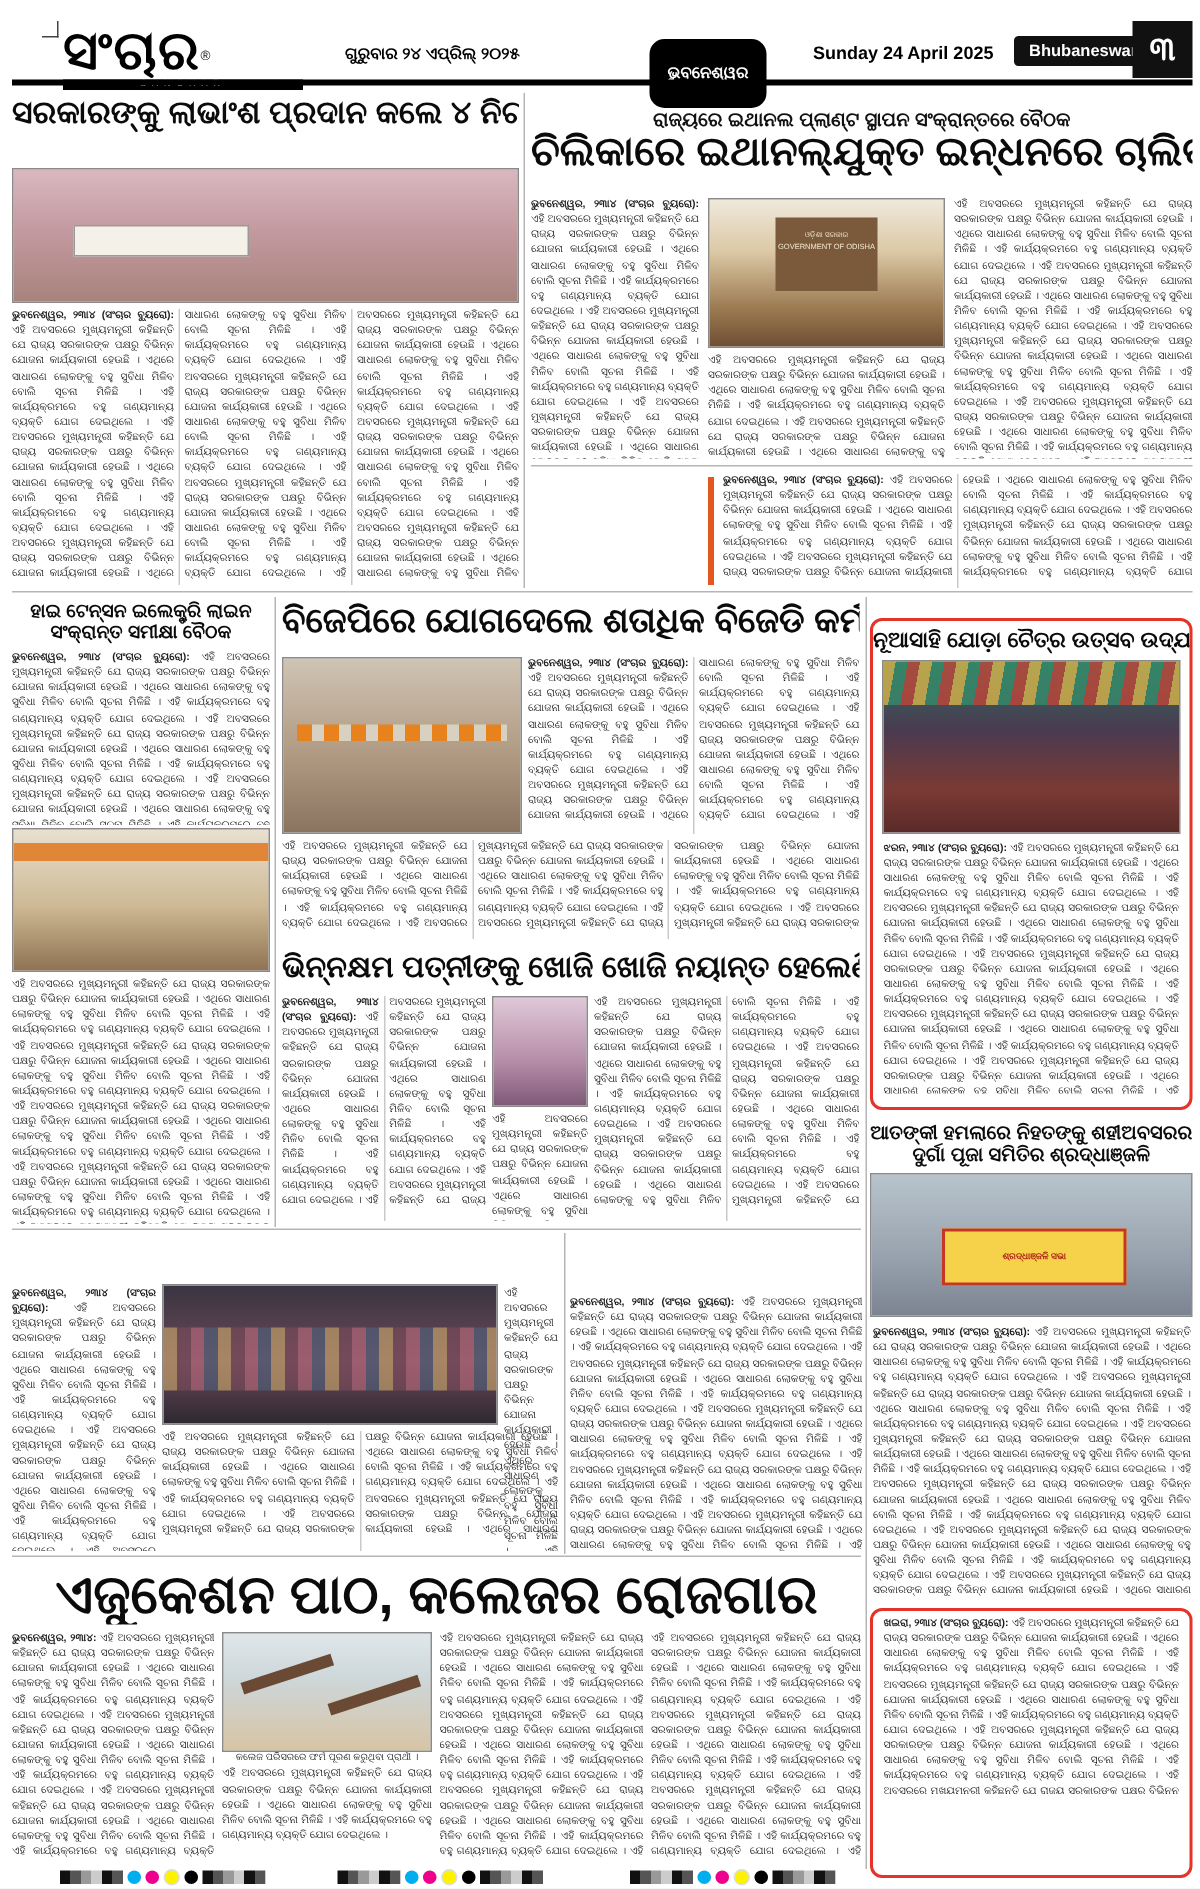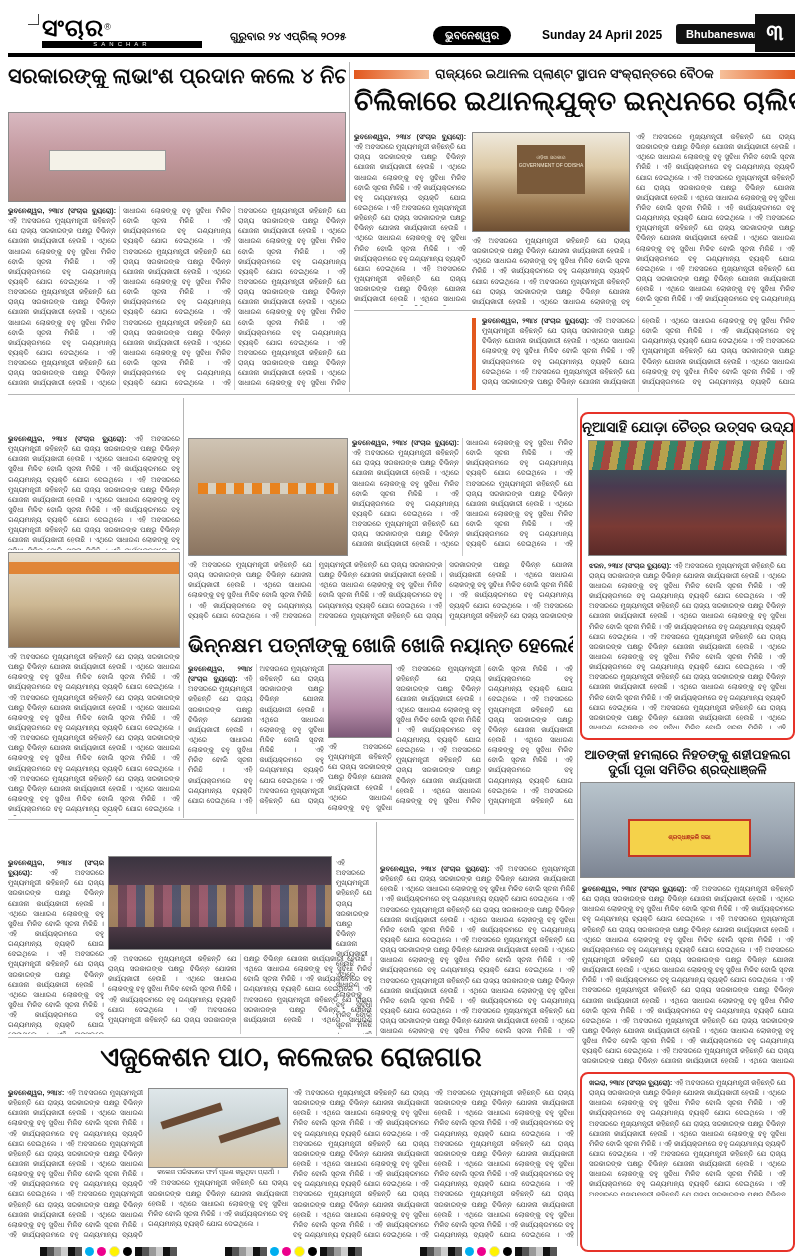--- a/index.html
+++ b/index.html
@@ -1,38 +1,38 @@
 <!DOCTYPE html>
 <html><head>
 <meta charset="utf-8">
 <style>
   html,body{margin:0;padding:0;background:#f2f2f2;}
   #page{position:relative;width:800px;height:1259px;background:#ffffff;margin:0 auto;
         font-family:"Liberation Sans","DejaVu Sans",sans-serif;color:#111;overflow:hidden;}
   .abs{position:absolute;}
   
-  .logo{font-size:24px;font-weight:bold;letter-spacing:1px;color:#000;line-height:1;}
+  .logo{font-size:36px;font-weight:bold;letter-spacing:1px;color:#000;line-height:1;}
   .logo-bar{background:#000;color:#fff;font-size:6px;letter-spacing:4px;text-align:center;height:7px;line-height:7px;}
   .odate{font-size:11px;font-weight:bold;color:#000;}
-  .pill{background:#000;color:#fff;font-size:11px;font-weight:bold;border-radius:10px;padding:3px 12px;}
+  .pill{background:#000;color:#fff;font-size:11px;font-weight:bold;border-radius:10px;padding:17px 12px;}
   .endate{font-size:12px;font-weight:bold;color:#000;}
   .citybox{background:#111;color:#fff;font-size:11px;font-weight:bold;padding:4px 10px;border-radius:3px 0 0 3px;}
   .pgno{background:#111;color:#fff;font-size:22px;font-weight:bold;width:40px;height:38px;display:flex;align-items:center;justify-content:center;}
   .mast-rule{background:#000;height:4px;}
   .cropmark{width:10px;height:10px;}
   .cm-tl{border-right:1.5px solid #444;border-bottom:1.5px solid #444;}
   .cm-tr{border-left:1.5px solid #444;border-bottom:1.5px solid #444;}
   
   .hrule{background:#b5b5b5;height:1px;}
   .vrule{background:#b5b5b5;width:1px;}
   
   .hl{font-weight:bold;color:#0b0b0b;text-align:center;line-height:1.15;white-space:nowrap;overflow:hidden;}
   .hl-wrap{white-space:normal;}
   
-  .kicker{display:flex;align-items:center;gap:6px;}
+  .kicker{display:flex;align-items:center;gap:6px;flex-direction:column;}
   .kbar-l{flex:1;height:9px;background:linear-gradient(90deg,#e2581e,#f6c09a);}
   .kbar-r{flex:1;height:9px;background:linear-gradient(270deg,#e2581e,#f6c09a);}
   .ktext{font-size:13px;font-weight:bold;white-space:nowrap;}
   
   .bt{font-size:7px;line-height:1.45;text-align:justify;color:#1c1c1c;overflow:hidden;word-break:break-word;}
   .by{font-weight:bold;}
   .c2{column-count:2;column-gap:7px;column-rule:1px solid #c9c9c9;}
   .c3{column-count:3;column-gap:7px;column-rule:1px solid #c9c9c9;}
   
   .photo{border:1px solid #8a8a8a;box-sizing:border-box;overflow:hidden;}
@@ -121,32 +121,37 @@
   </div>
 
   <div class="abs hrule" style="left:354px;top:310px;width:441px;"></div>
   <div class="abs redbar" style="left:472px;top:318px;height:72px;"></div>
   <div class="abs bt c2" style="left:482px;top:316px;width:313px;height:76px;">
     <span class="by">ଭୁବନେଶ୍ୱର, ୨୩ା୪ (ସଂଚାର ବ୍ୟୁରୋ): </span><span>ଏହି ଅବସରରେ ମୁଖ୍ୟମନ୍ତ୍ରୀ କହିଛନ୍ତି ଯେ ରାଜ୍ୟ ସରକାରଙ୍କ ପକ୍ଷରୁ ବିଭିନ୍ନ ଯୋଜନା କାର୍ଯ୍ୟକାରୀ ହେଉଛି । ଏଥିରେ ସାଧାରଣ ଲୋକଙ୍କୁ ବହୁ ସୁବିଧା ମିଳିବ ବୋଲି ସୂଚନା ମିଳିଛି । ଏହି କାର୍ଯ୍ୟକ୍ରମରେ ବହୁ ଗଣ୍ୟମାନ୍ୟ ବ୍ୟକ୍ତି ଯୋଗ ଦେଇଥିଲେ । ଏହି ଅବସରରେ ମୁଖ୍ୟମନ୍ତ୍ରୀ କହିଛନ୍ତି ଯେ ରାଜ୍ୟ ସରକାରଙ୍କ ପକ୍ଷରୁ ବିଭିନ୍ନ ଯୋଜନା କାର୍ଯ୍ୟକାରୀ ହେଉଛି । ଏଥିରେ ସାଧାରଣ ଲୋକଙ୍କୁ ବହୁ ସୁବିଧା ମିଳିବ ବୋଲି ସୂଚନା ମିଳିଛି । ଏହି କାର୍ଯ୍ୟକ୍ରମରେ ବହୁ ଗଣ୍ୟମାନ୍ୟ ବ୍ୟକ୍ତି ଯୋଗ ଦେଇଥିଲେ । ଏହି ଅବସରରେ ମୁଖ୍ୟମନ୍ତ୍ରୀ କହିଛନ୍ତି ଯେ ରାଜ୍ୟ ସରକାରଙ୍କ ପକ୍ଷରୁ ବିଭିନ୍ନ ଯୋଜନା କାର୍ଯ୍ୟକାରୀ ହେଉଛି । ଏଥିରେ ସାଧାରଣ ଲୋକଙ୍କୁ ବହୁ ସୁବିଧା ମିଳିବ ବୋଲି ସୂଚନା ମିଳିଛି । ଏହି କାର୍ଯ୍ୟକ୍ରମରେ ବହୁ ଗଣ୍ୟମାନ୍ୟ ବ୍ୟକ୍ତି ଯୋଗ ଦେଇଥିଲେ । ଏହି ଅବସରରେ ମୁଖ୍ୟମନ୍ତ୍ରୀ କହିଛନ୍ତି ଯେ ରାଜ୍ୟ ସରକାରଙ୍କ ପକ୍ଷରୁ ବିଭିନ୍ନ ଯୋଜନା କାର୍ଯ୍ୟକାରୀ ହେଉଛି । ଏଥିରେ ସାଧାରଣ ଲୋକଙ୍କୁ ବହୁ ସୁବିଧା ମିଳିବ ବୋଲି ସୂଚନା ମିଳିଛି । ଏହି କାର୍ଯ୍ୟକ୍ରମରେ ବହୁ ଗଣ୍ୟମାନ୍ୟ ବ୍ୟକ୍ତି ଯୋଗ ଦେଇଥିଲେ । </span>
   </div>
 
   <div class="abs hrule" style="left:8px;top:394px;width:787px;"></div>
 
+  <div class="abs hl hl-wrap" style="left:8px;top:400px;width:172px;font-size:12.5px;white-space:normal;">
+    <div>ହାଇ ଟେନ୍‌ସନ ଇଲେକ୍ଟ୍ରି ଲାଇନ</div>
+    <div>ସଂକ୍ରାନ୍ତ ସମୀକ୍ଷା ବୈଠକ</div>
+  </div>
   <div class="abs bt" style="left:8px;top:434px;width:172px;height:116px;">
     <span class="by">ଭୁବନେଶ୍ୱର, ୨୩ା୪ (ସଂଚାର ବ୍ୟୁରୋ): </span><span>ଏହି ଅବସରରେ ମୁଖ୍ୟମନ୍ତ୍ରୀ କହିଛନ୍ତି ଯେ ରାଜ୍ୟ ସରକାରଙ୍କ ପକ୍ଷରୁ ବିଭିନ୍ନ ଯୋଜନା କାର୍ଯ୍ୟକାରୀ ହେଉଛି । ଏଥିରେ ସାଧାରଣ ଲୋକଙ୍କୁ ବହୁ ସୁବିଧା ମିଳିବ ବୋଲି ସୂଚନା ମିଳିଛି । ଏହି କାର୍ଯ୍ୟକ୍ରମରେ ବହୁ ଗଣ୍ୟମାନ୍ୟ ବ୍ୟକ୍ତି ଯୋଗ ଦେଇଥିଲେ । ଏହି ଅବସରରେ ମୁଖ୍ୟମନ୍ତ୍ରୀ କହିଛନ୍ତି ଯେ ରାଜ୍ୟ ସରକାରଙ୍କ ପକ୍ଷରୁ ବିଭିନ୍ନ ଯୋଜନା କାର୍ଯ୍ୟକାରୀ ହେଉଛି । ଏଥିରେ ସାଧାରଣ ଲୋକଙ୍କୁ ବହୁ ସୁବିଧା ମିଳିବ ବୋଲି ସୂଚନା ମିଳିଛି । ଏହି କାର୍ଯ୍ୟକ୍ରମରେ ବହୁ ଗଣ୍ୟମାନ୍ୟ ବ୍ୟକ୍ତି ଯୋଗ ଦେଇଥିଲେ । ଏହି ଅବସରରେ ମୁଖ୍ୟମନ୍ତ୍ରୀ କହିଛନ୍ତି ଯେ ରାଜ୍ୟ ସରକାରଙ୍କ ପକ୍ଷରୁ ବିଭିନ୍ନ ଯୋଜନା କାର୍ଯ୍ୟକାରୀ ହେଉଛି । ଏଥିରେ ସାଧାରଣ ଲୋକଙ୍କୁ ବହୁ ସୁବିଧା ମିଳିବ ବୋଲି ସୂଚନା ମିଳିଛି । ଏହି କାର୍ଯ୍ୟକ୍ରମରେ ବହୁ ଗଣ୍ୟମାନ୍ୟ ବ୍ୟକ୍ତି ଯୋଗ ଦେଇଥିଲେ । </span>
   </div>
   <div class="abs photo ph-review" style="left:8px;top:552px;width:172px;height:96px;">
     <div class="band-orange"></div>
   </div>
   <div class="abs bt" style="left:8px;top:652px;width:172px;height:164px;">
     <span>ଏହି ଅବସରରେ ମୁଖ୍ୟମନ୍ତ୍ରୀ କହିଛନ୍ତି ଯେ ରାଜ୍ୟ ସରକାରଙ୍କ ପକ୍ଷରୁ ବିଭିନ୍ନ ଯୋଜନା କାର୍ଯ୍ୟକାରୀ ହେଉଛି । ଏଥିରେ ସାଧାରଣ ଲୋକଙ୍କୁ ବହୁ ସୁବିଧା ମିଳିବ ବୋଲି ସୂଚନା ମିଳିଛି । ଏହି କାର୍ଯ୍ୟକ୍ରମରେ ବହୁ ଗଣ୍ୟମାନ୍ୟ ବ୍ୟକ୍ତି ଯୋଗ ଦେଇଥିଲେ । ଏହି ଅବସରରେ ମୁଖ୍ୟମନ୍ତ୍ରୀ କହିଛନ୍ତି ଯେ ରାଜ୍ୟ ସରକାରଙ୍କ ପକ୍ଷରୁ ବିଭିନ୍ନ ଯୋଜନା କାର୍ଯ୍ୟକାରୀ ହେଉଛି । ଏଥିରେ ସାଧାରଣ ଲୋକଙ୍କୁ ବହୁ ସୁବିଧା ମିଳିବ ବୋଲି ସୂଚନା ମିଳିଛି । ଏହି କାର୍ଯ୍ୟକ୍ରମରେ ବହୁ ଗଣ୍ୟମାନ୍ୟ ବ୍ୟକ୍ତି ଯୋଗ ଦେଇଥିଲେ । ଏହି ଅବସରରେ ମୁଖ୍ୟମନ୍ତ୍ରୀ କହିଛନ୍ତି ଯେ ରାଜ୍ୟ ସରକାରଙ୍କ ପକ୍ଷରୁ ବିଭିନ୍ନ ଯୋଜନା କାର୍ଯ୍ୟକାରୀ ହେଉଛି । ଏଥିରେ ସାଧାରଣ ଲୋକଙ୍କୁ ବହୁ ସୁବିଧା ମିଳିବ ବୋଲି ସୂଚନା ମିଳିଛି । ଏହି କାର୍ଯ୍ୟକ୍ରମରେ ବହୁ ଗଣ୍ୟମାନ୍ୟ ବ୍ୟକ୍ତି ଯୋଗ ଦେଇଥିଲେ । ଏହି ଅବସରରେ ମୁଖ୍ୟମନ୍ତ୍ରୀ କହିଛନ୍ତି ଯେ ରାଜ୍ୟ ସରକାରଙ୍କ ପକ୍ଷରୁ ବିଭିନ୍ନ ଯୋଜନା କାର୍ଯ୍ୟକାରୀ ହେଉଛି । ଏଥିରେ ସାଧାରଣ ଲୋକଙ୍କୁ ବହୁ ସୁବିଧା ମିଳିବ ବୋଲି ସୂଚନା ମିଳିଛି । ଏହି କାର୍ଯ୍ୟକ୍ରମରେ ବହୁ ଗଣ୍ୟମାନ୍ୟ ବ୍ୟକ୍ତି ଯୋଗ ଦେଇଥିଲେ । ଏହି ଅବସରରେ ମୁଖ୍ୟମନ୍ତ୍ରୀ କହିଛନ୍ତି ଯେ ରାଜ୍ୟ ସରକାରଙ୍କ ପକ୍ଷରୁ ବିଭିନ୍ନ ଯୋଜନା କାର୍ଯ୍ୟକାରୀ ହେଉଛି । ଏଥିରେ ସାଧାରଣ ଲୋକଙ୍କୁ ବହୁ ସୁବିଧା ମିଳିବ ବୋଲି ସୂଚନା ମିଳିଛି । ଏହି କାର୍ଯ୍ୟକ୍ରମରେ ବହୁ ଗଣ୍ୟମାନ୍ୟ ବ୍ୟକ୍ତି ଯୋଗ ଦେଇଥିଲେ । </span>
   </div>
 
   <div class="abs vrule" style="left:183px;top:398px;height:420px;"></div>
 
+  <div class="abs hl" style="left:188px;top:400px;width:385px;font-size:23px;">ବିଜେପିରେ ଯୋଗଦେଲେ ଶତାଧିକ ବିଜେଡି କର୍ମୀ</div>
   <div class="abs photo ph-bjp" style="left:188px;top:438px;width:160px;height:118px;">
     <div class="garland"></div>
   </div>
   <div class="abs bt c2" style="left:352px;top:438px;width:221px;height:118px;">
     <span class="by">ଭୁବନେଶ୍ୱର, ୨୩ା୪ (ସଂଚାର ବ୍ୟୁରୋ): </span><span>ଏହି ଅବସରରେ ମୁଖ୍ୟମନ୍ତ୍ରୀ କହିଛନ୍ତି ଯେ ରାଜ୍ୟ ସରକାରଙ୍କ ପକ୍ଷରୁ ବିଭିନ୍ନ ଯୋଜନା କାର୍ଯ୍ୟକାରୀ ହେଉଛି । ଏଥିରେ ସାଧାରଣ ଲୋକଙ୍କୁ ବହୁ ସୁବିଧା ମିଳିବ ବୋଲି ସୂଚନା ମିଳିଛି । ଏହି କାର୍ଯ୍ୟକ୍ରମରେ ବହୁ ଗଣ୍ୟମାନ୍ୟ ବ୍ୟକ୍ତି ଯୋଗ ଦେଇଥିଲେ । ଏହି ଅବସରରେ ମୁଖ୍ୟମନ୍ତ୍ରୀ କହିଛନ୍ତି ଯେ ରାଜ୍ୟ ସରକାରଙ୍କ ପକ୍ଷରୁ ବିଭିନ୍ନ ଯୋଜନା କାର୍ଯ୍ୟକାରୀ ହେଉଛି । ଏଥିରେ ସାଧାରଣ ଲୋକଙ୍କୁ ବହୁ ସୁବିଧା ମିଳିବ ବୋଲି ସୂଚନା ମିଳିଛି । ଏହି କାର୍ଯ୍ୟକ୍ରମରେ ବହୁ ଗଣ୍ୟମାନ୍ୟ ବ୍ୟକ୍ତି ଯୋଗ ଦେଇଥିଲେ । ଏହି ଅବସରରେ ମୁଖ୍ୟମନ୍ତ୍ରୀ କହିଛନ୍ତି ଯେ ରାଜ୍ୟ ସରକାରଙ୍କ ପକ୍ଷରୁ ବିଭିନ୍ନ ଯୋଜନା କାର୍ଯ୍ୟକାରୀ ହେଉଛି । ଏଥିରେ ସାଧାରଣ ଲୋକଙ୍କୁ ବହୁ ସୁବିଧା ମିଳିବ ବୋଲି ସୂଚନା ମିଳିଛି । ଏହି କାର୍ଯ୍ୟକ୍ରମରେ ବହୁ ଗଣ୍ୟମାନ୍ୟ ବ୍ୟକ୍ତି ଯୋଗ ଦେଇଥିଲେ । ଏହି ଅବସରରେ ମୁଖ୍ୟମନ୍ତ୍ରୀ କହିଛନ୍ତି ଯେ ରାଜ୍ୟ ସରକାରଙ୍କ ପକ୍ଷରୁ ବିଭିନ୍ନ ଯୋଜନା କାର୍ଯ୍ୟକାରୀ ହେଉଛି । ଏଥିରେ ସାଧାରଣ ଲୋକଙ୍କୁ ବହୁ ସୁବିଧା ମିଳିବ ବୋଲି ସୂଚନା ମିଳିଛି । ଏହି କାର୍ଯ୍ୟକ୍ରମରେ ବହୁ ଗଣ୍ୟମାନ୍ୟ ବ୍ୟକ୍ତି ଯୋଗ ଦେଇଥିଲେ । </span>
   </div>
   <div class="abs bt c3" style="left:188px;top:560px;width:385px;height:66px;">
     <span>ଏହି ଅବସରରେ ମୁଖ୍ୟମନ୍ତ୍ରୀ କହିଛନ୍ତି ଯେ ରାଜ୍ୟ ସରକାରଙ୍କ ପକ୍ଷରୁ ବିଭିନ୍ନ ଯୋଜନା କାର୍ଯ୍ୟକାରୀ ହେଉଛି । ଏଥିରେ ସାଧାରଣ ଲୋକଙ୍କୁ ବହୁ ସୁବିଧା ମିଳିବ ବୋଲି ସୂଚନା ମିଳିଛି । ଏହି କାର୍ଯ୍ୟକ୍ରମରେ ବହୁ ଗଣ୍ୟମାନ୍ୟ ବ୍ୟକ୍ତି ଯୋଗ ଦେଇଥିଲେ । ଏହି ଅବସରରେ ମୁଖ୍ୟମନ୍ତ୍ରୀ କହିଛନ୍ତି ଯେ ରାଜ୍ୟ ସରକାରଙ୍କ ପକ୍ଷରୁ ବିଭିନ୍ନ ଯୋଜନା କାର୍ଯ୍ୟକାରୀ ହେଉଛି । ଏଥିରେ ସାଧାରଣ ଲୋକଙ୍କୁ ବହୁ ସୁବିଧା ମିଳିବ ବୋଲି ସୂଚନା ମିଳିଛି । ଏହି କାର୍ଯ୍ୟକ୍ରମରେ ବହୁ ଗଣ୍ୟମାନ୍ୟ ବ୍ୟକ୍ତି ଯୋଗ ଦେଇଥିଲେ । ଏହି ଅବସରରେ ମୁଖ୍ୟମନ୍ତ୍ରୀ କହିଛନ୍ତି ଯେ ରାଜ୍ୟ ସରକାରଙ୍କ ପକ୍ଷରୁ ବିଭିନ୍ନ ଯୋଜନା କାର୍ଯ୍ୟକାରୀ ହେଉଛି । ଏଥିରେ ସାଧାରଣ ଲୋକଙ୍କୁ ବହୁ ସୁବିଧା ମିଳିବ ବୋଲି ସୂଚନା ମିଳିଛି । ଏହି କାର୍ଯ୍ୟକ୍ରମରେ ବହୁ ଗଣ୍ୟମାନ୍ୟ ବ୍ୟକ୍ତି ଯୋଗ ଦେଇଥିଲେ । ଏହି ଅବସରରେ ମୁଖ୍ୟମନ୍ତ୍ରୀ କହିଛନ୍ତି ଯେ ରାଜ୍ୟ ସରକାରଙ୍କ ପକ୍ଷରୁ ବିଭିନ୍ନ ଯୋଜନା କାର୍ଯ୍ୟକାରୀ ହେଉଛି । ଏଥିରେ ସାଧାରଣ ଲୋକଙ୍କୁ ବହୁ ସୁବିଧା ମିଳିବ ବୋଲି ସୂଚନା ମିଳିଛି । ଏହି କାର୍ଯ୍ୟକ୍ରମରେ ବହୁ ଗଣ୍ୟମାନ୍ୟ ବ୍ୟକ୍ତି ଯୋଗ ଦେଇଥିଲେ । </span>
   </div>
 
@@ -168,21 +173,21 @@
     <div class="hl" style="font-size:14.5px;margin-top:5px;">ନୂଆସାହି ଯୋଡ଼ା ଚୈତ୍ର ଉତ୍ସବ ଉଦ୍‌ଯାପିତ</div>
     <div class="photo ph-tent" style="margin:4px 6px 0 6px;height:116px;position:relative;">
       <div class="streamers"></div>
     </div>
     <div class="bt" style="margin:5px 7px 0 7px;height:168px;">
       <span class="by">ଝରନ, ୨୩ା୪ (ସଂଚାର ବ୍ୟୁରୋ): </span><span>ଏହି ଅବସରରେ ମୁଖ୍ୟମନ୍ତ୍ରୀ କହିଛନ୍ତି ଯେ ରାଜ୍ୟ ସରକାରଙ୍କ ପକ୍ଷରୁ ବିଭିନ୍ନ ଯୋଜନା କାର୍ଯ୍ୟକାରୀ ହେଉଛି । ଏଥିରେ ସାଧାରଣ ଲୋକଙ୍କୁ ବହୁ ସୁବିଧା ମିଳିବ ବୋଲି ସୂଚନା ମିଳିଛି । ଏହି କାର୍ଯ୍ୟକ୍ରମରେ ବହୁ ଗଣ୍ୟମାନ୍ୟ ବ୍ୟକ୍ତି ଯୋଗ ଦେଇଥିଲେ । ଏହି ଅବସରରେ ମୁଖ୍ୟମନ୍ତ୍ରୀ କହିଛନ୍ତି ଯେ ରାଜ୍ୟ ସରକାରଙ୍କ ପକ୍ଷରୁ ବିଭିନ୍ନ ଯୋଜନା କାର୍ଯ୍ୟକାରୀ ହେଉଛି । ଏଥିରେ ସାଧାରଣ ଲୋକଙ୍କୁ ବହୁ ସୁବିଧା ମିଳିବ ବୋଲି ସୂଚନା ମିଳିଛି । ଏହି କାର୍ଯ୍ୟକ୍ରମରେ ବହୁ ଗଣ୍ୟମାନ୍ୟ ବ୍ୟକ୍ତି ଯୋଗ ଦେଇଥିଲେ । ଏହି ଅବସରରେ ମୁଖ୍ୟମନ୍ତ୍ରୀ କହିଛନ୍ତି ଯେ ରାଜ୍ୟ ସରକାରଙ୍କ ପକ୍ଷରୁ ବିଭିନ୍ନ ଯୋଜନା କାର୍ଯ୍ୟକାରୀ ହେଉଛି । ଏଥିରେ ସାଧାରଣ ଲୋକଙ୍କୁ ବହୁ ସୁବିଧା ମିଳିବ ବୋଲି ସୂଚନା ମିଳିଛି । ଏହି କାର୍ଯ୍ୟକ୍ରମରେ ବହୁ ଗଣ୍ୟମାନ୍ୟ ବ୍ୟକ୍ତି ଯୋଗ ଦେଇଥିଲେ । ଏହି ଅବସରରେ ମୁଖ୍ୟମନ୍ତ୍ରୀ କହିଛନ୍ତି ଯେ ରାଜ୍ୟ ସରକାରଙ୍କ ପକ୍ଷରୁ ବିଭିନ୍ନ ଯୋଜନା କାର୍ଯ୍ୟକାରୀ ହେଉଛି । ଏଥିରେ ସାଧାରଣ ଲୋକଙ୍କୁ ବହୁ ସୁବିଧା ମିଳିବ ବୋଲି ସୂଚନା ମିଳିଛି । ଏହି କାର୍ଯ୍ୟକ୍ରମରେ ବହୁ ଗଣ୍ୟମାନ୍ୟ ବ୍ୟକ୍ତି ଯୋଗ ଦେଇଥିଲେ । ଏହି ଅବସରରେ ମୁଖ୍ୟମନ୍ତ୍ରୀ କହିଛନ୍ତି ଯେ ରାଜ୍ୟ ସରକାରଙ୍କ ପକ୍ଷରୁ ବିଭିନ୍ନ ଯୋଜନା କାର୍ଯ୍ୟକାରୀ ହେଉଛି । ଏଥିରେ ସାଧାରଣ ଲୋକଙ୍କୁ ବହୁ ସୁବିଧା ମିଳିବ ବୋଲି ସୂଚନା ମିଳିଛି । ଏହି କାର୍ଯ୍ୟକ୍ରମରେ ବହୁ ଗଣ୍ୟମାନ୍ୟ ବ୍ୟକ୍ତି ଯୋଗ ଦେଇଥିଲେ । </span>
     </div>
   </div>
 
   <div class="abs hl hl-wrap" style="left:580px;top:748px;width:215px;font-size:13px;white-space:normal;">
-    <div>ଆତଙ୍କୀ ହମଲାରେ ନିହତଙ୍କୁ ଶହୀପହଲଗ</div>
+    <div>ଆତଙ୍କୀ ହମଲାରେ ନିହତଙ୍କୁ ଶହୀଅବସରର</div>
     <div>ଦୁର୍ଗା ପୂଜା ସମିତିର ଶ୍ରଦ୍ଧାଞ୍ଜଳି</div>
   </div>
   <div class="abs photo ph-temple" style="left:580px;top:782px;width:215px;height:96px;">
     <div class="banner">ଶ୍ରଦ୍ଧାଞ୍ଜଳି ସଭା</div>
   </div>
   <div class="abs bt" style="left:582px;top:884px;width:212px;height:180px;">
     <span class="by">ଭୁବନେଶ୍ୱର, ୨୩ା୪ (ସଂଚାର ବ୍ୟୁରୋ): </span><span>ଏହି ଅବସରରେ ମୁଖ୍ୟମନ୍ତ୍ରୀ କହିଛନ୍ତି ଯେ ରାଜ୍ୟ ସରକାରଙ୍କ ପକ୍ଷରୁ ବିଭିନ୍ନ ଯୋଜନା କାର୍ଯ୍ୟକାରୀ ହେଉଛି । ଏଥିରେ ସାଧାରଣ ଲୋକଙ୍କୁ ବହୁ ସୁବିଧା ମିଳିବ ବୋଲି ସୂଚନା ମିଳିଛି । ଏହି କାର୍ଯ୍ୟକ୍ରମରେ ବହୁ ଗଣ୍ୟମାନ୍ୟ ବ୍ୟକ୍ତି ଯୋଗ ଦେଇଥିଲେ । ଏହି ଅବସରରେ ମୁଖ୍ୟମନ୍ତ୍ରୀ କହିଛନ୍ତି ଯେ ରାଜ୍ୟ ସରକାରଙ୍କ ପକ୍ଷରୁ ବିଭିନ୍ନ ଯୋଜନା କାର୍ଯ୍ୟକାରୀ ହେଉଛି । ଏଥିରେ ସାଧାରଣ ଲୋକଙ୍କୁ ବହୁ ସୁବିଧା ମିଳିବ ବୋଲି ସୂଚନା ମିଳିଛି । ଏହି କାର୍ଯ୍ୟକ୍ରମରେ ବହୁ ଗଣ୍ୟମାନ୍ୟ ବ୍ୟକ୍ତି ଯୋଗ ଦେଇଥିଲେ । ଏହି ଅବସରରେ ମୁଖ୍ୟମନ୍ତ୍ରୀ କହିଛନ୍ତି ଯେ ରାଜ୍ୟ ସରକାରଙ୍କ ପକ୍ଷରୁ ବିଭିନ୍ନ ଯୋଜନା କାର୍ଯ୍ୟକାରୀ ହେଉଛି । ଏଥିରେ ସାଧାରଣ ଲୋକଙ୍କୁ ବହୁ ସୁବିଧା ମିଳିବ ବୋଲି ସୂଚନା ମିଳିଛି । ଏହି କାର୍ଯ୍ୟକ୍ରମରେ ବହୁ ଗଣ୍ୟମାନ୍ୟ ବ୍ୟକ୍ତି ଯୋଗ ଦେଇଥିଲେ । ଏହି ଅବସରରେ ମୁଖ୍ୟମନ୍ତ୍ରୀ କହିଛନ୍ତି ଯେ ରାଜ୍ୟ ସରକାରଙ୍କ ପକ୍ଷରୁ ବିଭିନ୍ନ ଯୋଜନା କାର୍ଯ୍ୟକାରୀ ହେଉଛି । ଏଥିରେ ସାଧାରଣ ଲୋକଙ୍କୁ ବହୁ ସୁବିଧା ମିଳିବ ବୋଲି ସୂଚନା ମିଳିଛି । ଏହି କାର୍ଯ୍ୟକ୍ରମରେ ବହୁ ଗଣ୍ୟମାନ୍ୟ ବ୍ୟକ୍ତି ଯୋଗ ଦେଇଥିଲେ । ଏହି ଅବସରରେ ମୁଖ୍ୟମନ୍ତ୍ରୀ କହିଛନ୍ତି ଯେ ରାଜ୍ୟ ସରକାରଙ୍କ ପକ୍ଷରୁ ବିଭିନ୍ନ ଯୋଜନା କାର୍ଯ୍ୟକାରୀ ହେଉଛି । ଏଥିରେ ସାଧାରଣ ଲୋକଙ୍କୁ ବହୁ ସୁବିଧା ମିଳିବ ବୋଲି ସୂଚନା ମିଳିଛି । ଏହି କାର୍ଯ୍ୟକ୍ରମରେ ବହୁ ଗଣ୍ୟମାନ୍ୟ ବ୍ୟକ୍ତି ଯୋଗ ଦେଇଥିଲେ । ଏହି ଅବସରରେ ମୁଖ୍ୟମନ୍ତ୍ରୀ କହିଛନ୍ତି ଯେ ରାଜ୍ୟ ସରକାରଙ୍କ ପକ୍ଷରୁ ବିଭିନ୍ନ ଯୋଜନା କାର୍ଯ୍ୟକାରୀ ହେଉଛି । ଏଥିରେ ସାଧାରଣ ଲୋକଙ୍କୁ ବହୁ ସୁବିଧା ମିଳିବ ବୋଲି ସୂଚନା ମିଳିଛି । ଏହି କାର୍ଯ୍ୟକ୍ରମରେ ବହୁ ଗଣ୍ୟମାନ୍ୟ ବ୍ୟକ୍ତି ଯୋଗ ଦେଇଥିଲେ । </span>
   </div>
 
   <div class="abs hrule" style="left:8px;top:819px;width:566px;"></div>
@@ -201,21 +206,21 @@
   </div>
 
   <div class="abs vrule" style="left:376px;top:822px;height:214px;"></div>
 
   <div class="abs bt" style="left:380px;top:864px;width:195px;height:170px;">
     <span class="by">ଭୁବନେଶ୍ୱର, ୨୩ା୪ (ସଂଚାର ବ୍ୟୁରୋ): </span><span>ଏହି ଅବସରରେ ମୁଖ୍ୟମନ୍ତ୍ରୀ କହିଛନ୍ତି ଯେ ରାଜ୍ୟ ସରକାରଙ୍କ ପକ୍ଷରୁ ବିଭିନ୍ନ ଯୋଜନା କାର୍ଯ୍ୟକାରୀ ହେଉଛି । ଏଥିରେ ସାଧାରଣ ଲୋକଙ୍କୁ ବହୁ ସୁବିଧା ମିଳିବ ବୋଲି ସୂଚନା ମିଳିଛି । ଏହି କାର୍ଯ୍ୟକ୍ରମରେ ବହୁ ଗଣ୍ୟମାନ୍ୟ ବ୍ୟକ୍ତି ଯୋଗ ଦେଇଥିଲେ । ଏହି ଅବସରରେ ମୁଖ୍ୟମନ୍ତ୍ରୀ କହିଛନ୍ତି ଯେ ରାଜ୍ୟ ସରକାରଙ୍କ ପକ୍ଷରୁ ବିଭିନ୍ନ ଯୋଜନା କାର୍ଯ୍ୟକାରୀ ହେଉଛି । ଏଥିରେ ସାଧାରଣ ଲୋକଙ୍କୁ ବହୁ ସୁବିଧା ମିଳିବ ବୋଲି ସୂଚନା ମିଳିଛି । ଏହି କାର୍ଯ୍ୟକ୍ରମରେ ବହୁ ଗଣ୍ୟମାନ୍ୟ ବ୍ୟକ୍ତି ଯୋଗ ଦେଇଥିଲେ । ଏହି ଅବସରରେ ମୁଖ୍ୟମନ୍ତ୍ରୀ କହିଛନ୍ତି ଯେ ରାଜ୍ୟ ସରକାରଙ୍କ ପକ୍ଷରୁ ବିଭିନ୍ନ ଯୋଜନା କାର୍ଯ୍ୟକାରୀ ହେଉଛି । ଏଥିରେ ସାଧାରଣ ଲୋକଙ୍କୁ ବହୁ ସୁବିଧା ମିଳିବ ବୋଲି ସୂଚନା ମିଳିଛି । ଏହି କାର୍ଯ୍ୟକ୍ରମରେ ବହୁ ଗଣ୍ୟମାନ୍ୟ ବ୍ୟକ୍ତି ଯୋଗ ଦେଇଥିଲେ । ଏହି ଅବସରରେ ମୁଖ୍ୟମନ୍ତ୍ରୀ କହିଛନ୍ତି ଯେ ରାଜ୍ୟ ସରକାରଙ୍କ ପକ୍ଷରୁ ବିଭିନ୍ନ ଯୋଜନା କାର୍ଯ୍ୟକାରୀ ହେଉଛି । ଏଥିରେ ସାଧାରଣ ଲୋକଙ୍କୁ ବହୁ ସୁବିଧା ମିଳିବ ବୋଲି ସୂଚନା ମିଳିଛି । ଏହି କାର୍ଯ୍ୟକ୍ରମରେ ବହୁ ଗଣ୍ୟମାନ୍ୟ ବ୍ୟକ୍ତି ଯୋଗ ଦେଇଥିଲେ । ଏହି ଅବସରରେ ମୁଖ୍ୟମନ୍ତ୍ରୀ କହିଛନ୍ତି ଯେ ରାଜ୍ୟ ସରକାରଙ୍କ ପକ୍ଷରୁ ବିଭିନ୍ନ ଯୋଜନା କାର୍ଯ୍ୟକାରୀ ହେଉଛି । ଏଥିରେ ସାଧାରଣ ଲୋକଙ୍କୁ ବହୁ ସୁବିଧା ମିଳିବ ବୋଲି ସୂଚନା ମିଳିଛି । ଏହି କାର୍ଯ୍ୟକ୍ରମରେ ବହୁ ଗଣ୍ୟମାନ୍ୟ ବ୍ୟକ୍ତି ଯୋଗ ଦେଇଥିଲେ । </span>
   </div>
 
   <div class="abs hrule" style="left:8px;top:1037px;width:566px;"></div>
 
-  <div class="abs hl" style="left:8px;top:1042px;width:566px;font-size:27px;">ଏଜୁକେଶନ ପାଠ, କଲେଜର ରୋଜଗାର</div>
+  <div class="abs hl" style="left:8px;top:1042px;width:566px;font-size:36px;">ଏଜୁକେଶନ ପାଠ, କଲେଜର ରୋଜଗାର</div>
   <div class="abs bt" style="left:8px;top:1088px;width:135px;height:152px;">
     <span class="by">ଭୁବନେଶ୍ୱର, ୨୩ା୪: </span><span>ଏହି ଅବସରରେ ମୁଖ୍ୟମନ୍ତ୍ରୀ କହିଛନ୍ତି ଯେ ରାଜ୍ୟ ସରକାରଙ୍କ ପକ୍ଷରୁ ବିଭିନ୍ନ ଯୋଜନା କାର୍ଯ୍ୟକାରୀ ହେଉଛି । ଏଥିରେ ସାଧାରଣ ଲୋକଙ୍କୁ ବହୁ ସୁବିଧା ମିଳିବ ବୋଲି ସୂଚନା ମିଳିଛି । ଏହି କାର୍ଯ୍ୟକ୍ରମରେ ବହୁ ଗଣ୍ୟମାନ୍ୟ ବ୍ୟକ୍ତି ଯୋଗ ଦେଇଥିଲେ । ଏହି ଅବସରରେ ମୁଖ୍ୟମନ୍ତ୍ରୀ କହିଛନ୍ତି ଯେ ରାଜ୍ୟ ସରକାରଙ୍କ ପକ୍ଷରୁ ବିଭିନ୍ନ ଯୋଜନା କାର୍ଯ୍ୟକାରୀ ହେଉଛି । ଏଥିରେ ସାଧାରଣ ଲୋକଙ୍କୁ ବହୁ ସୁବିଧା ମିଳିବ ବୋଲି ସୂଚନା ମିଳିଛି । ଏହି କାର୍ଯ୍ୟକ୍ରମରେ ବହୁ ଗଣ୍ୟମାନ୍ୟ ବ୍ୟକ୍ତି ଯୋଗ ଦେଇଥିଲେ । ଏହି ଅବସରରେ ମୁଖ୍ୟମନ୍ତ୍ରୀ କହିଛନ୍ତି ଯେ ରାଜ୍ୟ ସରକାରଙ୍କ ପକ୍ଷରୁ ବିଭିନ୍ନ ଯୋଜନା କାର୍ଯ୍ୟକାରୀ ହେଉଛି । ଏଥିରେ ସାଧାରଣ ଲୋକଙ୍କୁ ବହୁ ସୁବିଧା ମିଳିବ ବୋଲି ସୂଚନା ମିଳିଛି । ଏହି କାର୍ଯ୍ୟକ୍ରମରେ ବହୁ ଗଣ୍ୟମାନ୍ୟ ବ୍ୟକ୍ତି ଯୋଗ ଦେଇଥିଲେ । ଏହି ଅବସରରେ ମୁଖ୍ୟମନ୍ତ୍ରୀ କହିଛନ୍ତି ଯେ ରାଜ୍ୟ ସରକାରଙ୍କ ପକ୍ଷରୁ ବିଭିନ୍ନ ଯୋଜନା କାର୍ଯ୍ୟକାରୀ ହେଉଛି । ଏଥିରେ ସାଧାରଣ ଲୋକଙ୍କୁ ବହୁ ସୁବିଧା ମିଳିବ ବୋଲି ସୂଚନା ମିଳିଛି । ଏହି କାର୍ଯ୍ୟକ୍ରମରେ ବହୁ ଗଣ୍ୟମାନ୍ୟ ବ୍ୟକ୍ତି ଯୋଗ ଦେଇଥିଲେ । </span>
   </div>
   <div class="abs" style="left:148px;top:1088px;width:140px;height:152px;">
     <div class="photo ph-desk" style="width:140px;height:80px;position:relative;">
       <div class="arm" style="left:8%;top:30%;"></div>
       <div class="arm" style="left:50%;top:48%;"></div>
     </div>
     <div class="caption">କଲେଜ ପରିସରରେ ଫର୍ମ ପୂରଣ କରୁଥିବା ପ୍ରାର୍ଥୀ ।</div>
     <div class="bt" style="height:52px;margin-top:2px;">

